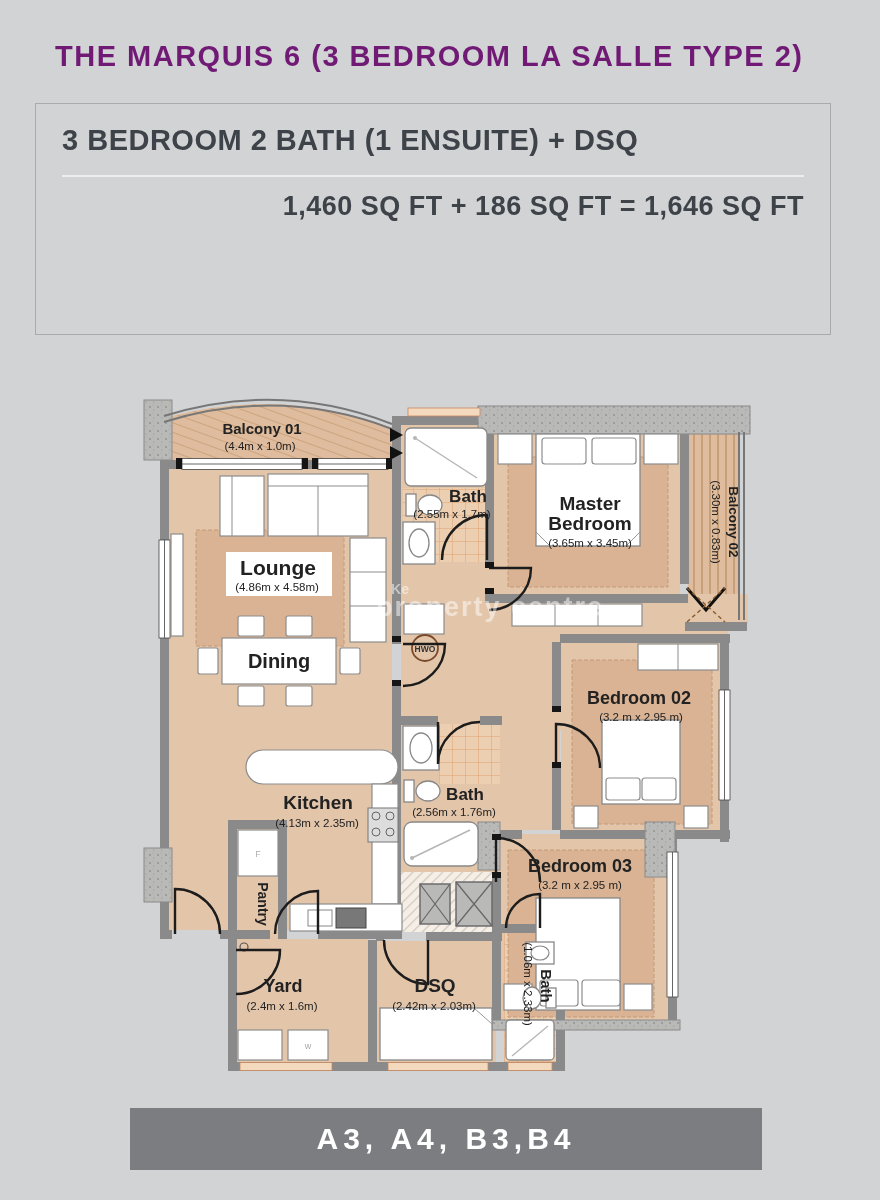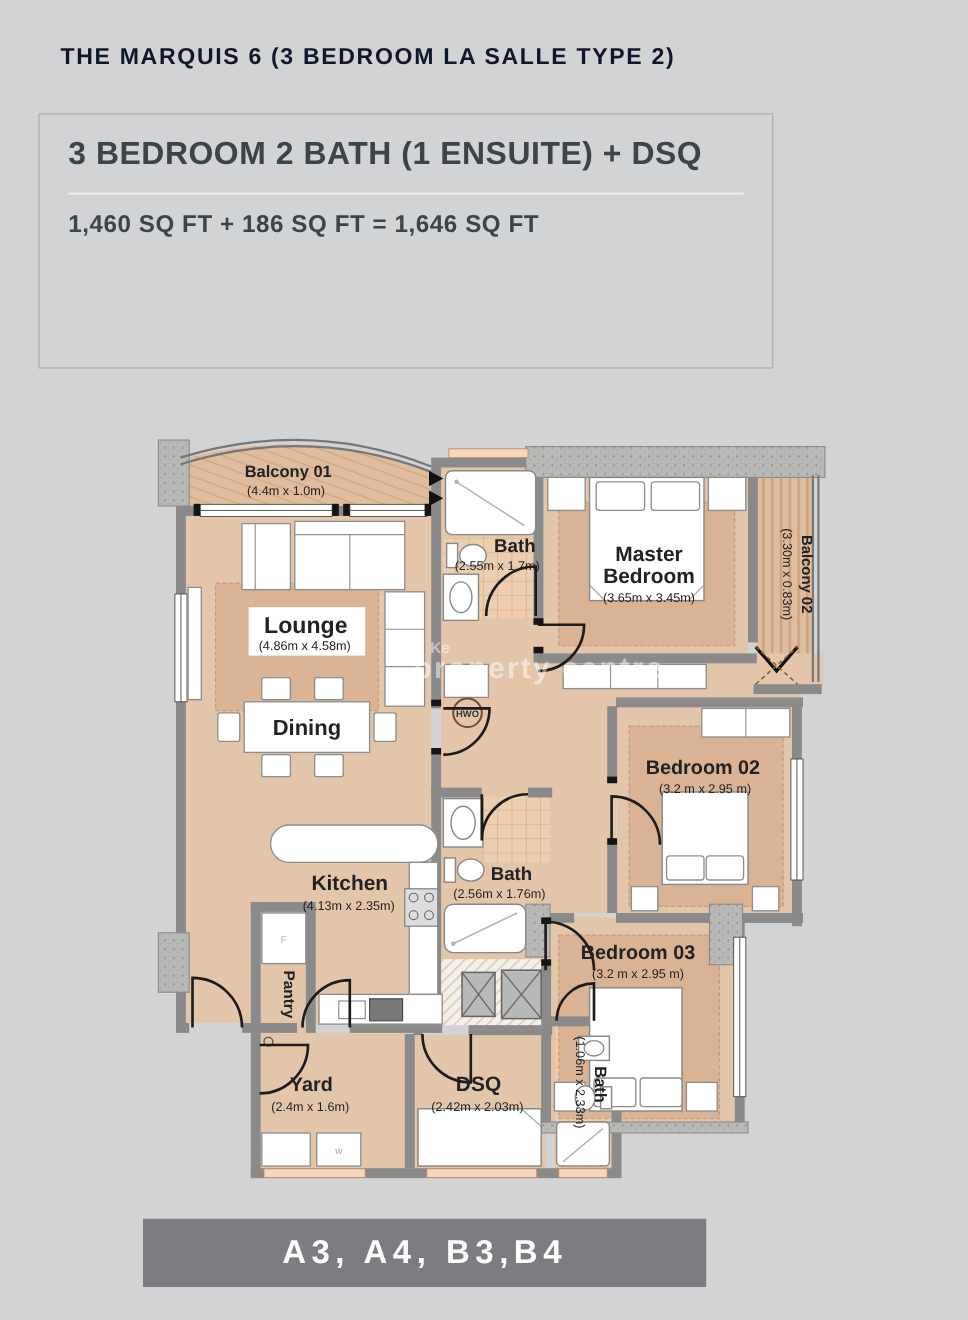--- a/index.html
+++ b/index.html
@@ -1,28 +1,28 @@
 <!DOCTYPE html>
 <html><head>
 <meta charset="utf-8">
 <style>
   html,body{margin:0;padding:0;}
   body{width:880px;height:1200px;background:#d2d3d5;position:relative;
        font-family:"Liberation Sans",sans-serif;overflow:hidden;}
   .page-title{position:absolute;left:55px;top:40px;width:790px;
-       font-size:21px;font-weight:600;letter-spacing:1.5px;color:#0f172a;}
-  .summary-box{position:absolute;left:35px;top:103px;width:668px;height:232px;
+       font-size:29px;font-weight:600;letter-spacing:1.5px;color:#701a75;}
+  .summary-box{position:absolute;left:35px;top:103px;width:796px;height:232px;
        border:1px solid #a9aaad;box-sizing:border-box;padding:20px 26px;}
   .summary-heading{font-size:29px;font-weight:700;letter-spacing:.5px;color:#3e4349;margin:0 0 8px 0;}
   .summary-desc{font-size:24px;color:#8f9296;line-height:1.42;margin:0;max-width:720px;}
   .summary-divider{border:none;border-top:2px solid #eceded;margin:18px 0 14px 0;}
   .summary-formula{font-size:23px;color:#7d8185;letter-spacing:.4px;margin:0 0 6px 0;}
-  .summary-values{font-size:22px;font-weight:700;color:#3e4349;letter-spacing:.5px;margin:0;}
+  .summary-values{font-size:27px;font-weight:700;color:#3e4349;letter-spacing:.5px;margin:0;text-align:right;}
   .plan-wrap{position:absolute;left:140px;top:372px;width:622px;height:726px;}
-  .footer-bar{position:absolute;left:130px;top:1108px;width:512px;height:62px;
+  .footer-bar{position:absolute;left:130px;top:1108px;width:632px;height:62px;
        background:#7c7d81;display:flex;align-items:center;justify-content:center;}
   .footer-label{color:#ffffff;font-size:30px;font-weight:700;letter-spacing:5px;}
   
   .wall{fill:#8a8a8b;}
   .floor{fill:#e3c5aa;}
   .rug{fill:#d9b393;stroke:#c49a78;stroke-width:1;stroke-dasharray:4 2;}
   .furn{fill:#ffffff;stroke:#8d8d8d;stroke-width:1.2;}
   .fix{fill:#ffffff;stroke:#888888;stroke-width:1.3;}
   .door{stroke:#1c1c1c;stroke-width:2.4;fill:none;}
   .jamb{fill:#151515;}

